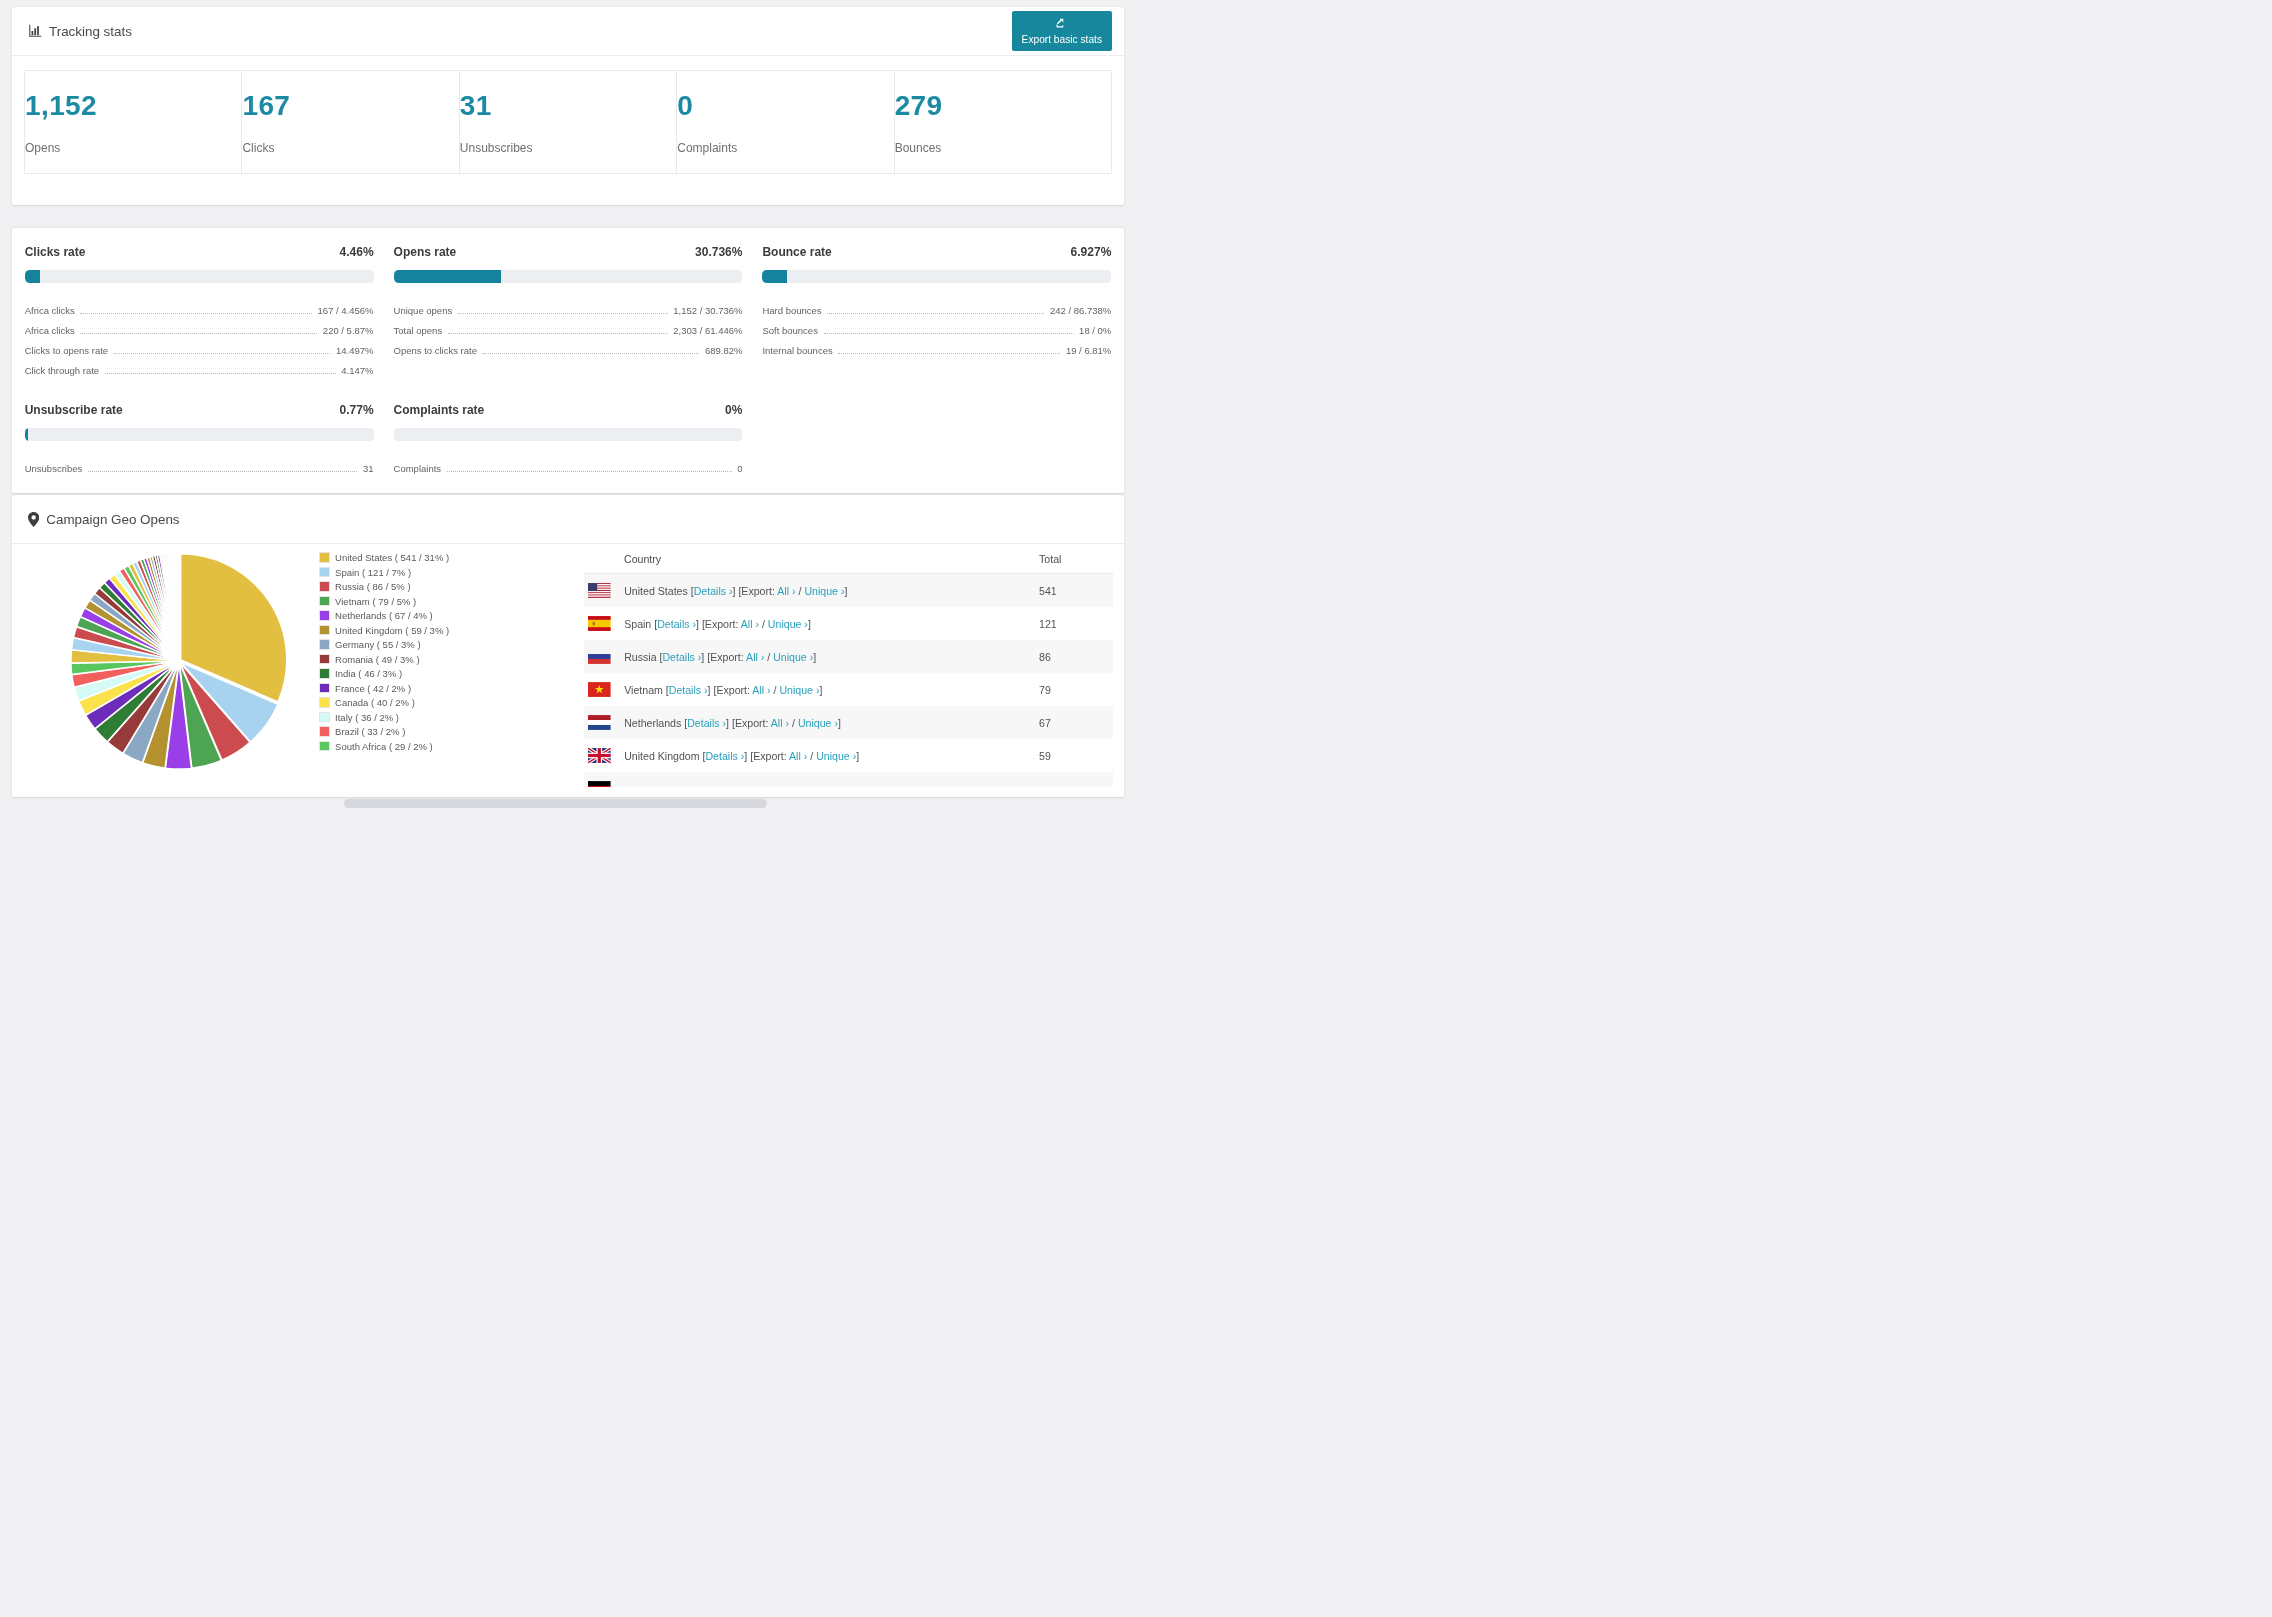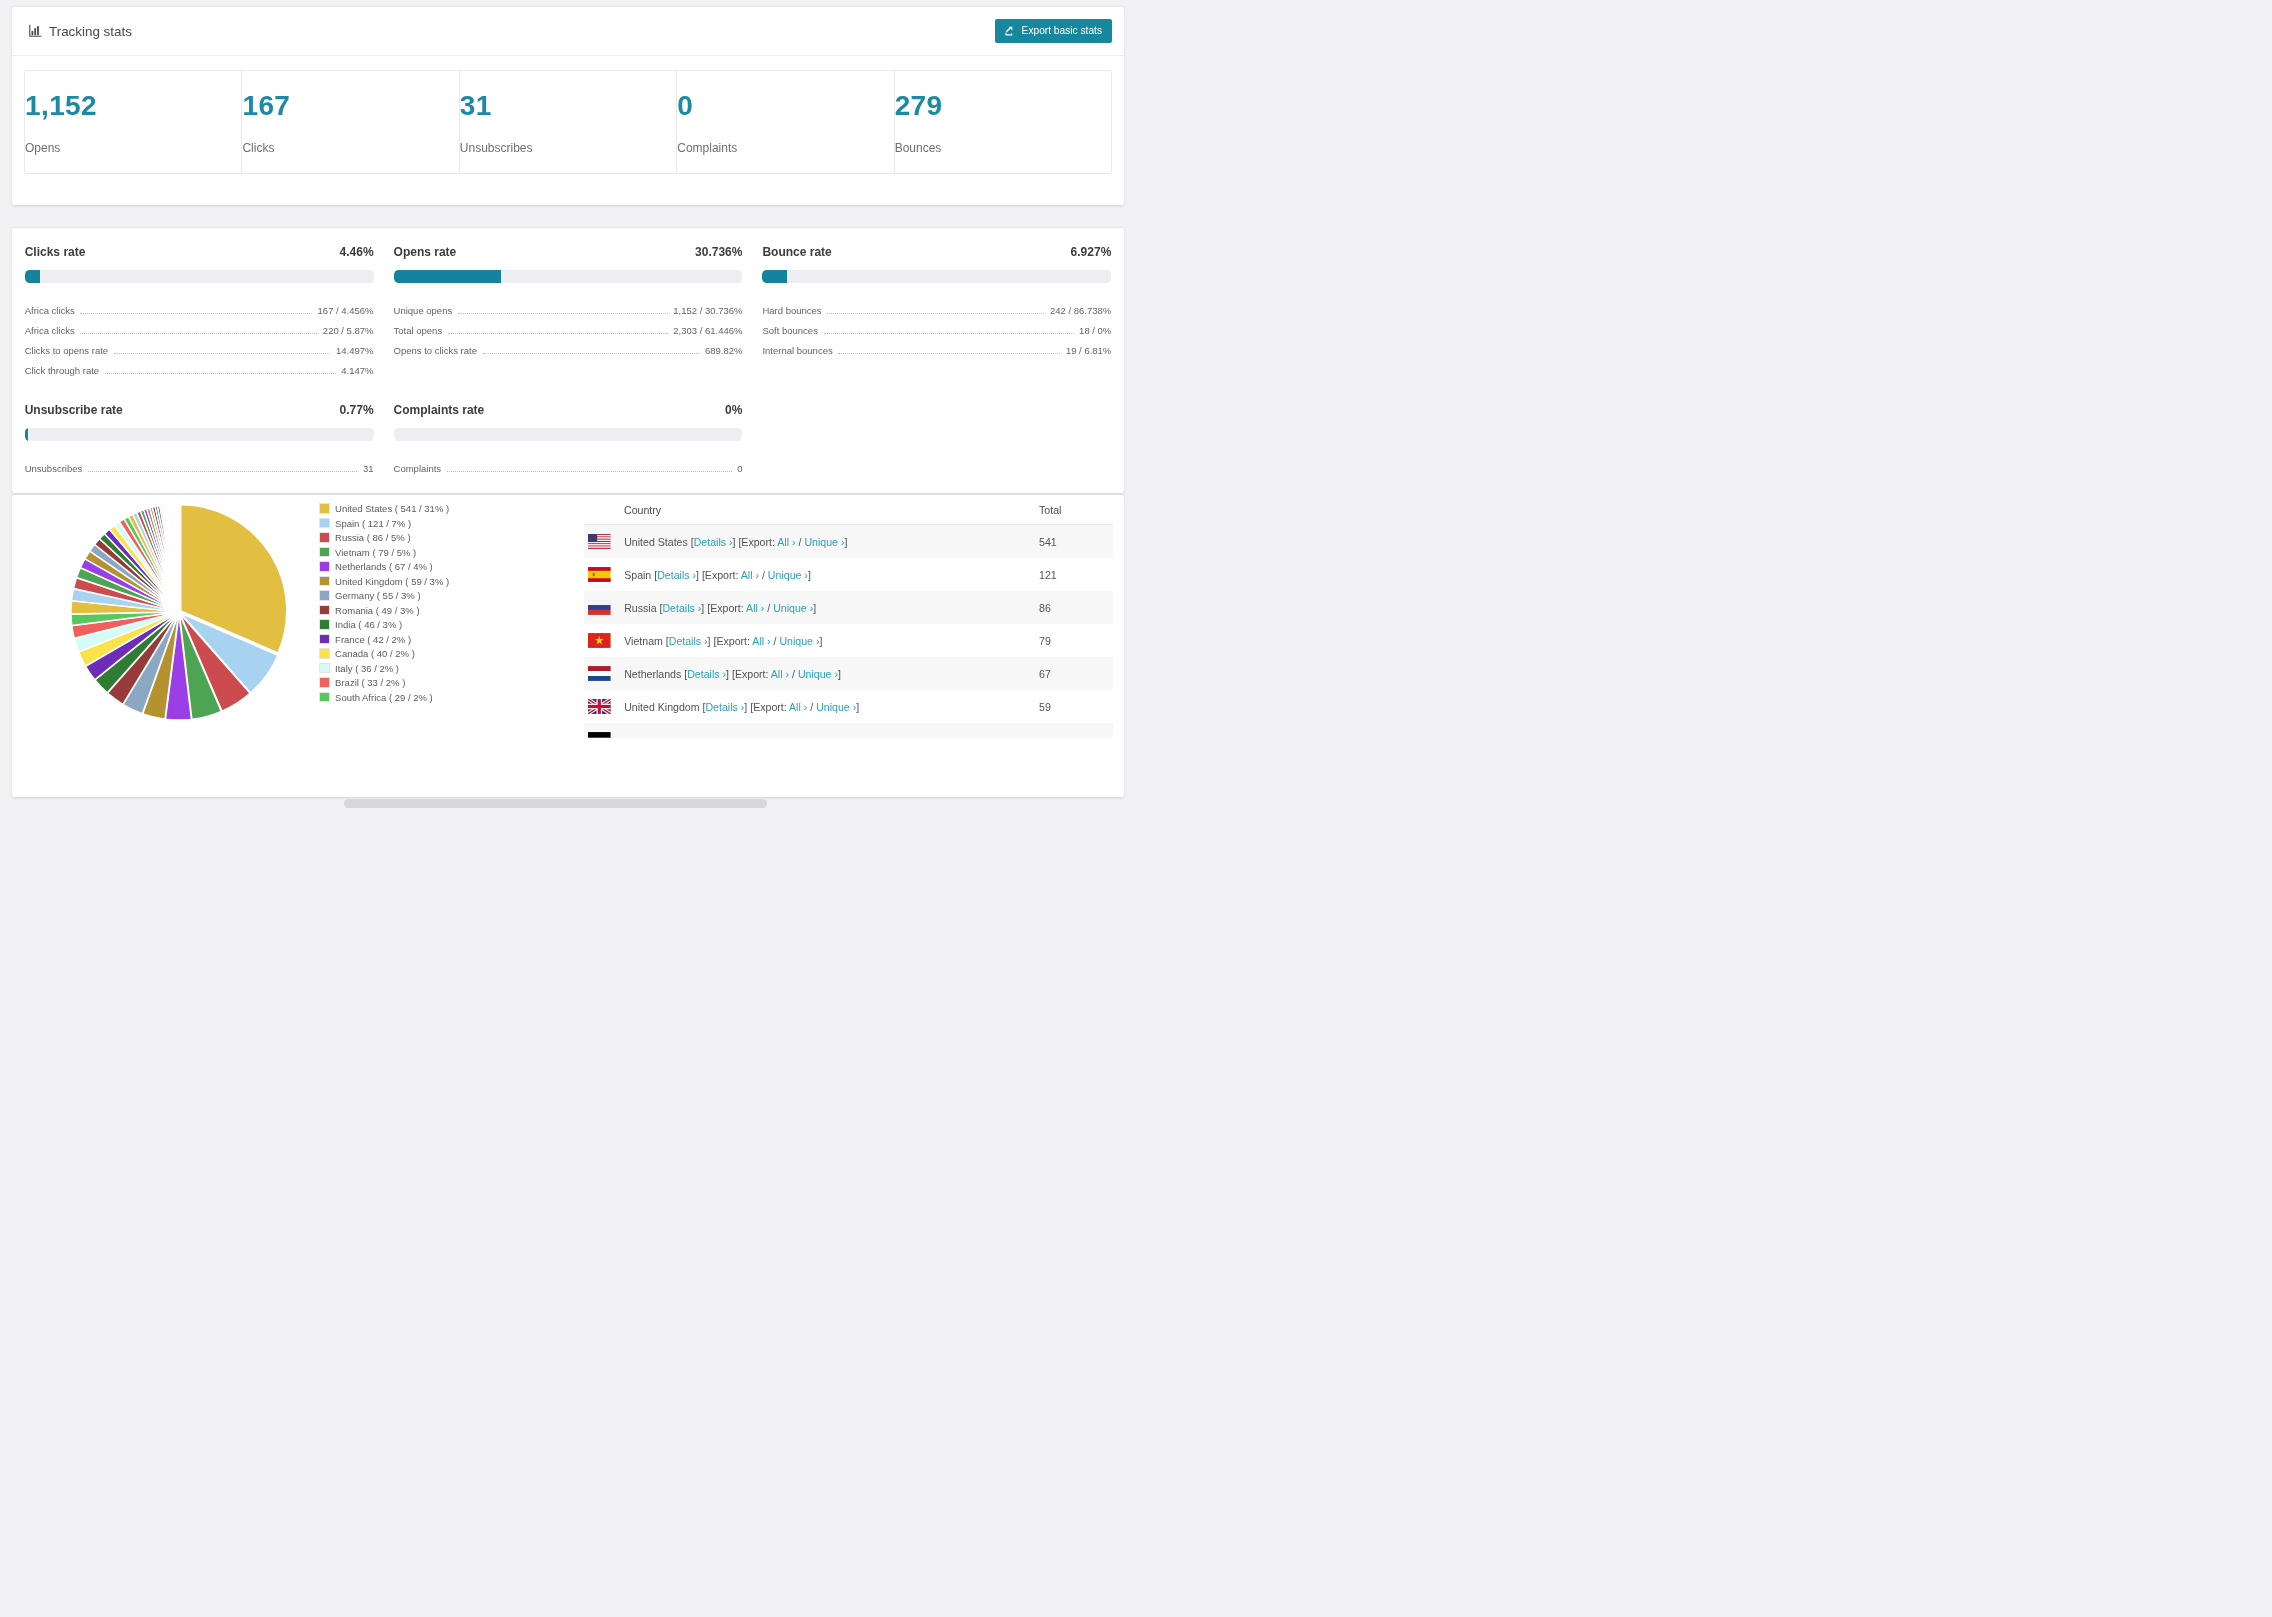--- a/index.html
+++ b/index.html
@@ -20,21 +20,21 @@
   .card-header{
     height:49px;display:flex;align-items:center;justify-content:space-between;
     padding:0 12px 0 16px;border-bottom:0.7px solid #ededef;box-sizing:border-box;
   }
   .card-title{display:flex;align-items:center;gap:7px;font-size:13.4px;color:#48484a;}
   .card-title svg{flex:0 0 auto;}
 
   .btn-teal{
     display:flex;align-items:center;gap:5.6px;border:none;cursor:pointer;
     background:#16879c;color:#fff;font-size:10.2px;font-family:inherit;
-    padding:6.4px 10px;border-radius:2.1px;
+    padding:6.4px 10px;border-radius:2.1px;flex-direction:column;
   }
 
   
   .stats-box{
     margin:14px 12px 0 12px;height:102px;border:0.7px solid #e9e9eb;border-radius:1.4px;
     display:flex;
   }
   .stat-cell{
     flex:1;display:flex;flex-direction:column;align-items:flex-start;justify-content:center;
     border-right:0.7px solid #e9e9eb;gap:19px;
@@ -259,20 +259,28 @@
     <span class="rr-label">Complaints</span>
     <span class="rr-leader"></span>
     <span class="rr-value">0</span>
   </div>
 </div>
   </div>
 </div>
 </section>
 
 <section class="card" id="card-geo">
+  <div class="card-header">
+    <div class="card-title">
+      <svg width="11.3" height="15" viewBox="0 0 16 21">
+        <path d="M8 0C3.6 0 0 3.4 0 7.6 0 13.3 8 21 8 21s8-7.7 8-13.4C16 3.4 12.4 0 8 0zm0 10.6a3.1 3.1 0 1 1 0-6.2 3.1 3.1 0 0 1 0 6.2z" fill="#3f3f41"></path>
+      </svg>
+      <span>Campaign Geo Opens</span>
+    </div>
+  </div>
   <div class="geo-body">
     <svg id="pie-svg" width="226" height="226" viewBox="0 0 320 320">
         <path d="M162.51 158.35 L162.51 8.35 A150 150 0 0 1 300.21 217.84 Z" fill="#e2bf41" stroke="#fff" stroke-width="2"></path>
         <path d="M162.43 161.77 L300.13 221.25 A150 150 0 0 1 261.39 274.49 Z" fill="#a8d3f0" stroke="#fff" stroke-width="2"></path>
         <path d="M161.60 162.54 L260.56 275.26 A150 150 0 0 1 220.84 300.35 Z" fill="#cc4b4e" stroke="#fff" stroke-width="2"></path>
         <path d="M160.78 162.90 L220.01 300.71 A150 150 0 0 1 178.29 311.87 Z" fill="#4da453" stroke="#fff" stroke-width="2"></path>
         <path d="M159.98 163.00 L177.50 311.97 A150 150 0 0 1 140.84 311.77 Z" fill="#9a3fe8" stroke="#fff" stroke-width="2"></path>
         <path d="M159.30 162.92 L140.15 311.69 A150 150 0 0 1 108.74 304.14 Z" fill="#b3922f" stroke="#fff" stroke-width="2"></path>
         <path d="M158.71 162.71 L108.15 303.93 A150 150 0 0 1 80.96 290.98 Z" fill="#8aa8c4" stroke="#fff" stroke-width="2"></path>
         <path d="M158.22 162.42 L80.47 290.69 A150 150 0 0 1 58.85 274.78 Z" fill="#963a3a" stroke="#fff" stroke-width="2"></path>

